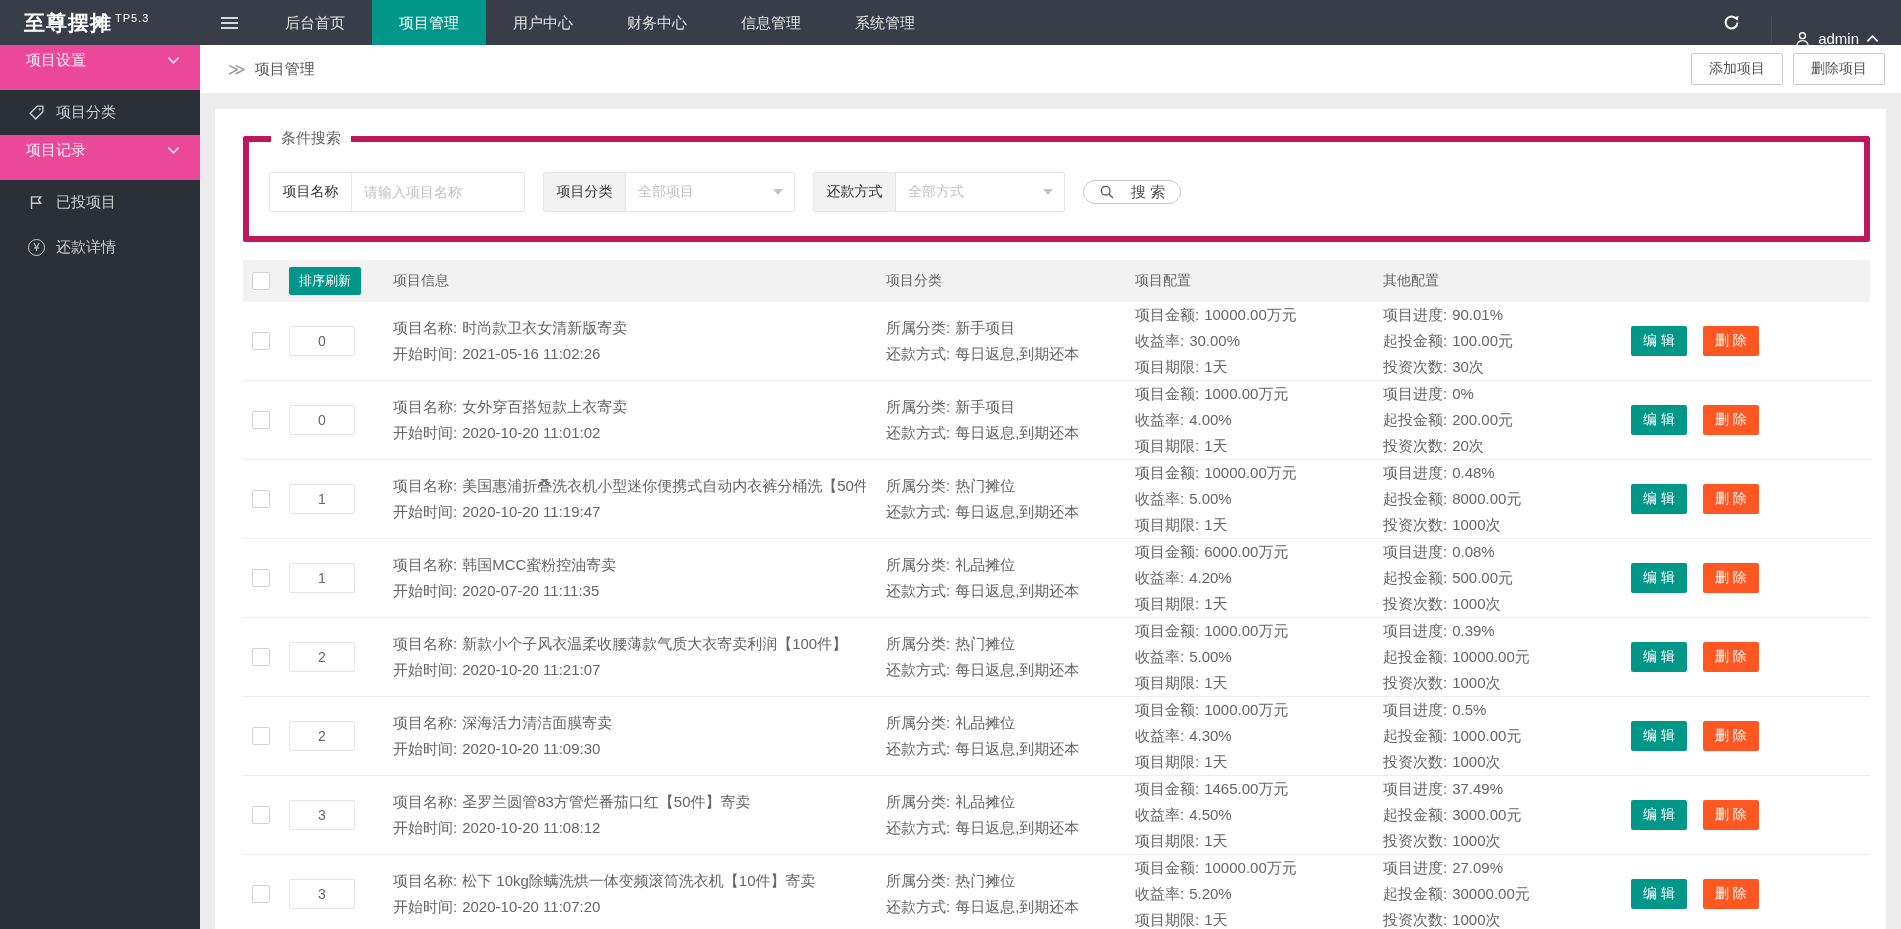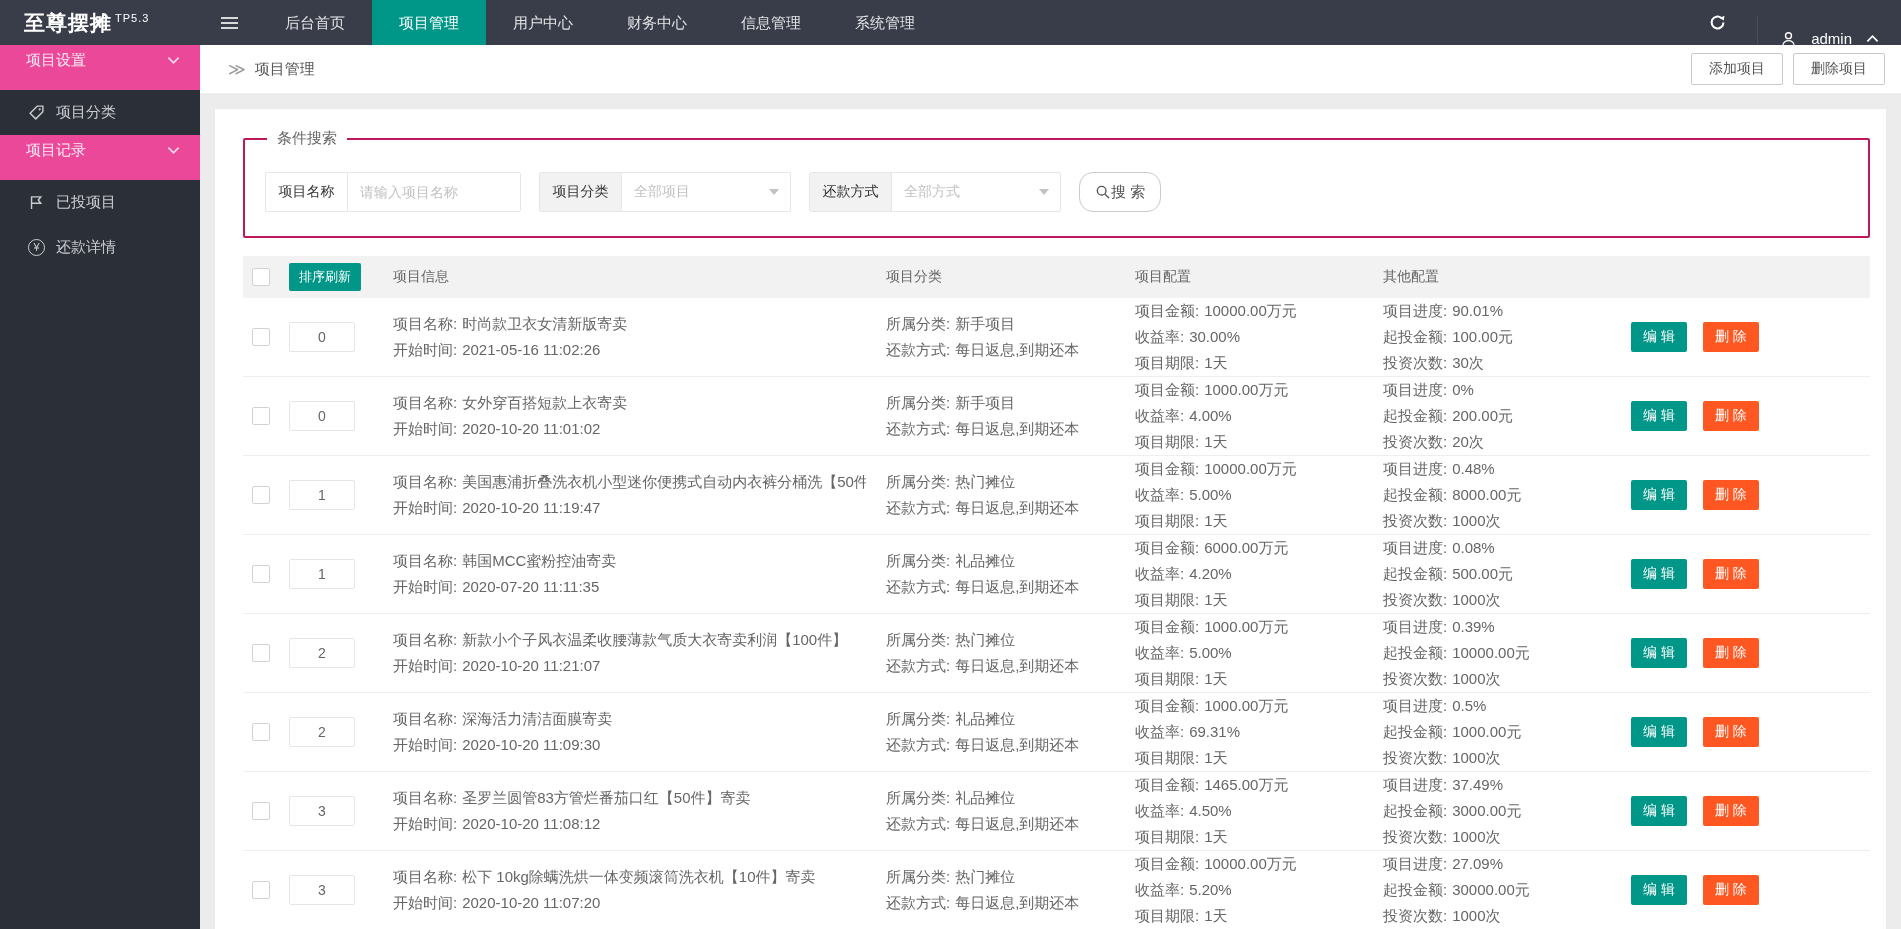--- a/index.html
+++ b/index.html
@@ -12,21 +12,21 @@
     display:flex; align-items:center; color:#fff; z-index:10; }
   .brand { width:200px; padding-left:24px; font-size:21px; font-weight:bold; letter-spacing:1px; white-space:nowrap; }
   .brand sup { font-size:11px; font-weight:normal; margin-left:3px; }
   .hamburger { width:58px; height:45px; display:flex; flex-direction:column; justify-content:center; align-items:center; gap:3px; cursor:pointer; }
   .hamburger i { display:block; width:17px; height:2px; background:rgba(255,255,255,.8); }
   .topnav { display:flex; height:45px; }
   .topnav-item { padding:0 27px; line-height:45px; font-size:15px; color:rgba(255,255,255,.85); cursor:pointer; white-space:nowrap; }
   .topnav-item.active { background:#009688; color:#fff; }
   .topbar-right { margin-left:auto; display:flex; align-items:center; height:45px; }
   .refresh-btn { padding:0 30px; height:45px; display:flex; align-items:center; cursor:pointer; }
-  .userbox { height:45px; display:flex; align-items:center; gap:14px; padding:0 22px;
+  .userbox { height:45px; display:flex; align-items:center; gap:7px; padding:0 22px;
     border-left:1px solid rgba(255,255,255,.08); font-size:15px; cursor:pointer;margin-top:32px; }
 
   
   .sidebar { position:absolute; top:45px; left:0; bottom:0; width:200px; background:#2B2F38; }
   .side-item { height:45px; display:flex; align-items:center; font-size:15px; cursor:pointer; }
   .side-item.parent { background:#ec4899; padding:0 20px 15px 26px; justify-content:space-between; color:rgba(255,255,255,.9); }
   .side-item.child { padding-left:28px; gap:11px; color:rgba(255,255,255,.75); }
   .side-item.child.active { background:#009688; color:#fff; }
   .yen-circle { width:17px; height:17px; border:1.5px solid currentColor; border-radius:50%;
     display:inline-flex; align-items:center; justify-content:center; font-size:11px; line-height:1; }
@@ -35,35 +35,35 @@
   .main { position:absolute; top:45px; left:200px; right:0; bottom:0; background:#ececec; overflow:hidden; }
   .crumbbar { height:48px; background:#fff; display:flex; align-items:center; padding:0 16px 0 28px; }
   .crumb-icon { color:#999; font-size:17px; margin-right:9px; }
   .crumb-title { color:#555; font-size:15px; }
   .page-actions { margin-left:auto; display:flex; gap:10px; }
   .pa-btn { height:32px; padding:0 17px; background:#fff; border:1px solid #c9c9c9; border-radius:2px;
     color:#555; font-size:14px; cursor:pointer; white-space:nowrap; }
 
   .panel { margin:16px 15px 0 15px; background:#fff; padding:20px 16px 0 28px; min-height:980px; }
 
-  fieldset.search-box { border:2px solid #be185d; border-radius:2px; padding:16px 20px 24px 20px; }
+  fieldset.search-box { border:6px solid #be185d; border-radius:2px; padding:16px 20px 24px 20px; }
   fieldset.search-box legend { font-size:15px; color:#666; padding:0 10px; margin-left:2px; }
   .search-row { display:flex; align-items:center; gap:18px; margin-top:8px; }
   .fgroup { display:flex; height:40px; border:1px solid #e6e6e6; border-radius:2px; overflow:hidden; background:#fff; }
   .fgroup .glabel { min-width:82px; padding:0 12px; display:flex; align-items:center; justify-content:center;
     font-size:14px; color:#333; border-right:1px solid #e6e6e6; white-space:nowrap; }
   .fgroup.select-group .glabel { background:#f2f2f2; }
   .fgroup input { border:none; outline:none; width:172px; padding:0 12px; font-size:14px; color:#333; }
   .fgroup input::placeholder { color:#c2c2c2; }
   .fake-select { width:168px; display:flex; align-items:center; padding:0 30px 0 12px;
     font-size:14px; color:#c2c2c2; position:relative; cursor:pointer; }
   .fake-select .caret { position:absolute; right:11px; top:50%; margin-top:-3px; width:0; height:0;
     border-left:5px solid transparent; border-right:5px solid transparent; border-top:6px solid #c2c2c2; }
-  .search-btn { height:40px; padding:0 15px; background:#fff; border:1px solid #c9c9c9; border-radius:14px;
-    display:flex; align-items:center; gap:0; font-size:15px; color:#555; cursor:pointer; white-space:nowrap; }
+  .search-btn { height:24px; padding:0 15px; background:#fff; border:1px solid #c9c9c9; border-radius:14px;
+    display:flex; align-items:center; gap:16px; font-size:15px; color:#555; cursor:pointer; white-space:nowrap; }
 
   
   .table { margin-top:18px; }
   .thead { display:flex; align-items:center; height:42px; background:#f2f2f2; font-size:14px; color:#666; }
   .trow { display:flex; align-items:center; height:79px; border-bottom:1px solid #eeeeee; font-size:15px; color:#666; }
   .c-cb { width:46px; padding-left:9px; flex:none; }
   .checkbox { width:18px; height:18px; border:1px solid #d2d2d2; border-radius:2px; background:#fff; display:block; cursor:pointer; }
   .c-sort { width:104px; flex:none; }
   .sort-refresh-btn { width:72px; height:28px; background:#009688; color:#fff; border:none; border-radius:2px;
     font-size:13px; cursor:pointer; white-space:nowrap; padding:0;text-align:center; }
@@ -365,21 +365,21 @@
     <div class="c-info">
       <div class="cell-line"><span class="lbl">项目名称:</span><span>深海活力清洁面膜寄卖</span></div>
       <div class="cell-line"><span class="lbl">开始时间:</span><span>2020-10-20 11:09:30</span></div>
     </div>
     <div class="c-cat">
       <div class="cell-line"><span class="lbl">所属分类:</span><span>礼品摊位</span></div>
       <div class="cell-line"><span class="lbl">还款方式:</span><span>每日返息,到期还本</span></div>
     </div>
     <div class="c-conf">
       <div class="cell-line"><span class="lbl">项目金额:</span><span>1000.00万元</span></div>
-      <div class="cell-line"><span class="lbl">收益率:</span><span>69.31%</span></div>
+      <div class="cell-line"><span class="lbl">收益率:</span><span>4.30%</span></div>
       <div class="cell-line"><span class="lbl">项目期限:</span><span>1天</span></div>
     </div>
     <div class="c-other">
       <div class="cell-line"><span class="lbl">项目进度:</span><span>0.5%</span></div>
       <div class="cell-line"><span class="lbl">起投金额:</span><span>1000.00元</span></div>
       <div class="cell-line"><span class="lbl">投资次数:</span><span>1000次</span></div>
     </div>
     <div class="c-act">
       <button class="btn btn-edit">编 辑</button>
       <button class="btn btn-del">删 除</button>

